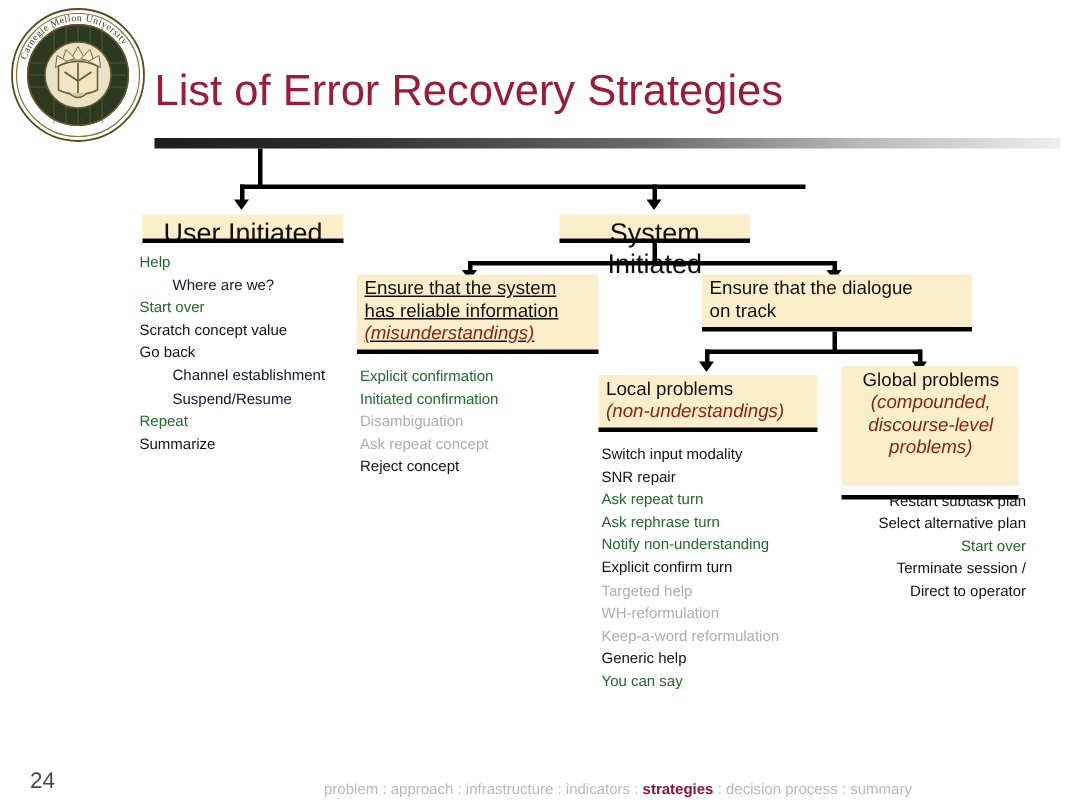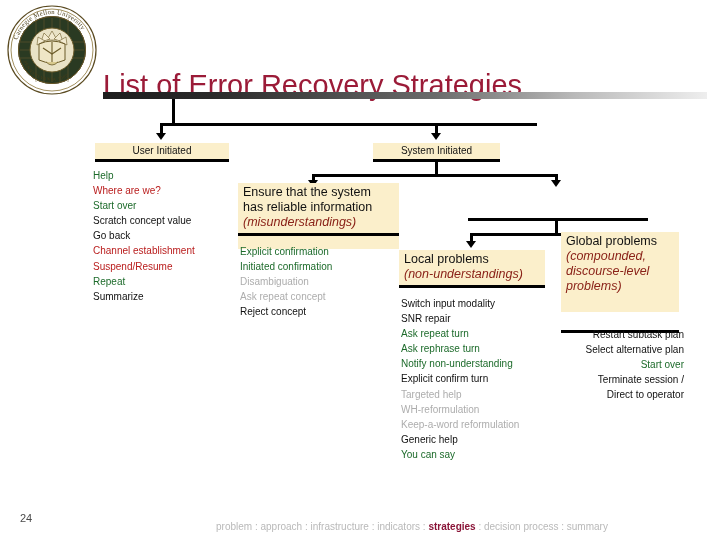--- a/index.html
+++ b/index.html
@@ -13,60 +13,60 @@
   #slide{position:absolute;left:0;top:0;width:720px;height:540px;}
 
   
   .seal{position:absolute;left:6px;top:4px;width:92px;height:92px;}
   .seal svg{display:block;}
 
   
   .title{
     position:absolute;left:103px;top:44px;width:600px;
     font-size:29px;color:#9B1B38;letter-spacing:0px;
-    white-space:nowrap;line-height:34px;margin-top:24px;
+    white-space:nowrap;line-height:34px;
   }
   .title-rule{
     position:absolute;left:103px;top:92px;width:604px;height:7px;
     background:linear-gradient(to right,#1d1d1d 0%,#2a2a2a 18%,#6b6b6b 55%,#b9b9b9 78%,#eeeeee 100%);
   }
 
   
   .ln{position:absolute;background:#000;}
   .arrow{position:absolute;width:0;height:0;
     border-left:5px solid transparent;border-right:5px solid transparent;
     border-top:7px solid #000;}
 
   
   .chip{
     position:absolute;background:#FBEFCB;
-    font-size:10px;color:#111;text-align:center;
+    font-size:18px;color:#111;text-align:center;
     padding-top:2px;box-sizing:border-box;
   }
   .chip-underline{position:absolute;height:2.5px;background:#000;}
 
   
   .cbox{
     position:absolute;background:#FBEFCB;
     font-size:12.5px;color:#111;line-height:15px;
     padding:2px 4px 2px 5px;box-sizing:border-box;
   }
   .cbox .paren{color:#8A2218;font-style:italic;}
 
   
   .list{position:absolute;font-size:10px;line-height:15.1px;}
   .list .it{white-space:nowrap;}
   .g1{color:#1D6B2B;}            
-  .g2{color:#b91c1c;}            
+  .g2{color:#0f172a;margin-left:22px;}            
   .bk{color:#111111;}            
   .gy{color:#ADADAD;}            
   .center{text-align:right;}
 
   
-  .pagenum{position:absolute;left:20px;top:512px;font-size:11px;color:#4a4a4a;}
+  .pagenum{position:absolute;left:20px;top:512px;font-size:15px;color:#4a4a4a;}
   .crumbs{position:absolute;left:216px;top:521px;font-size:10px;color:#B9B9B9;white-space:nowrap;}
   .crumbs .sel{color:#8A1538;font-weight:bold;}
 </style>
 </head>
 <body>
 
 <div id="slide">
 
   <div class="seal">
     <svg width="92" height="92" viewBox="0 0 92 92" aria-hidden="true">
@@ -123,43 +123,47 @@
   </div>
   <div class="chip-underline" style="left:373px;top:159px;width:127px;"></div>
 
   <div class="ln" style="left:435px;top:162px;width:2.5px;height:14px;"></div>
   <div class="ln" style="left:312px;top:174px;width:245px;height:2.5px;"></div>
   <div class="ln" style="left:312px;top:174px;width:2.5px;height:8px;"></div>
   <div class="arrow" style="left:308px;top:180px;"></div>
   <div class="ln" style="left:555px;top:174px;width:2.5px;height:8px;"></div>
   <div class="arrow" style="left:551px;top:180px;"></div>
 
-  <div class="cbox" style="left:238px;top:183px;width:161px;height:66px;">
+  <div class="cbox" style="left:238px;top:183px;width:161px;height:50px;text-decoration:underline;">
     <div>Ensure that the system</div>
     <div>has reliable information</div>
     <div class="paren">(misunderstandings)</div>
   </div>
   <div class="chip-underline" style="left:238px;top:233px;width:161px;"></div>
 
+  <div class="cbox" style="left:468px;top:183px;width:180px;height:35px;">
+    <div>Ensure that the dialogue</div>
+    <div>on track</div>
+  </div>
   <div class="chip-underline" style="left:468px;top:218px;width:180px;"></div>
 
   <div class="ln" style="left:555px;top:221px;width:2.5px;height:14px;"></div>
   <div class="ln" style="left:470px;top:233px;width:144px;height:2.5px;"></div>
   <div class="ln" style="left:470px;top:233px;width:2.5px;height:10px;"></div>
   <div class="arrow" style="left:466px;top:241px;"></div>
   <div class="ln" style="left:612px;top:233px;width:2.5px;height:10px;"></div>
   <div class="arrow" style="left:608px;top:241px;"></div>
 
   <div class="cbox" style="left:399px;top:250px;width:146px;height:35px;">
     <div>Local problems</div>
     <div class="paren">(non-understandings)</div>
   </div>
   <div class="chip-underline" style="left:399px;top:285px;width:146px;"></div>
 
-  <div class="cbox" style="left:561px;top:232px;width:118px;height:80px;">
+  <div class="cbox" style="left:561px;top:244px;width:118px;height:80px;text-align:center;">
     <div>Global problems</div>
     <div class="paren">(compounded,</div>
     <div class="paren">discourse-level</div>
     <div class="paren">problems)</div>
   </div>
   <div class="chip-underline" style="left:561px;top:330px;width:118px;"></div>
 
   <div class="list" id="list-user" style="left:93px;top:168px;width:150px;">
       <div class="it g1">Help</div>
       <div class="it g2">Where are we?</div>

